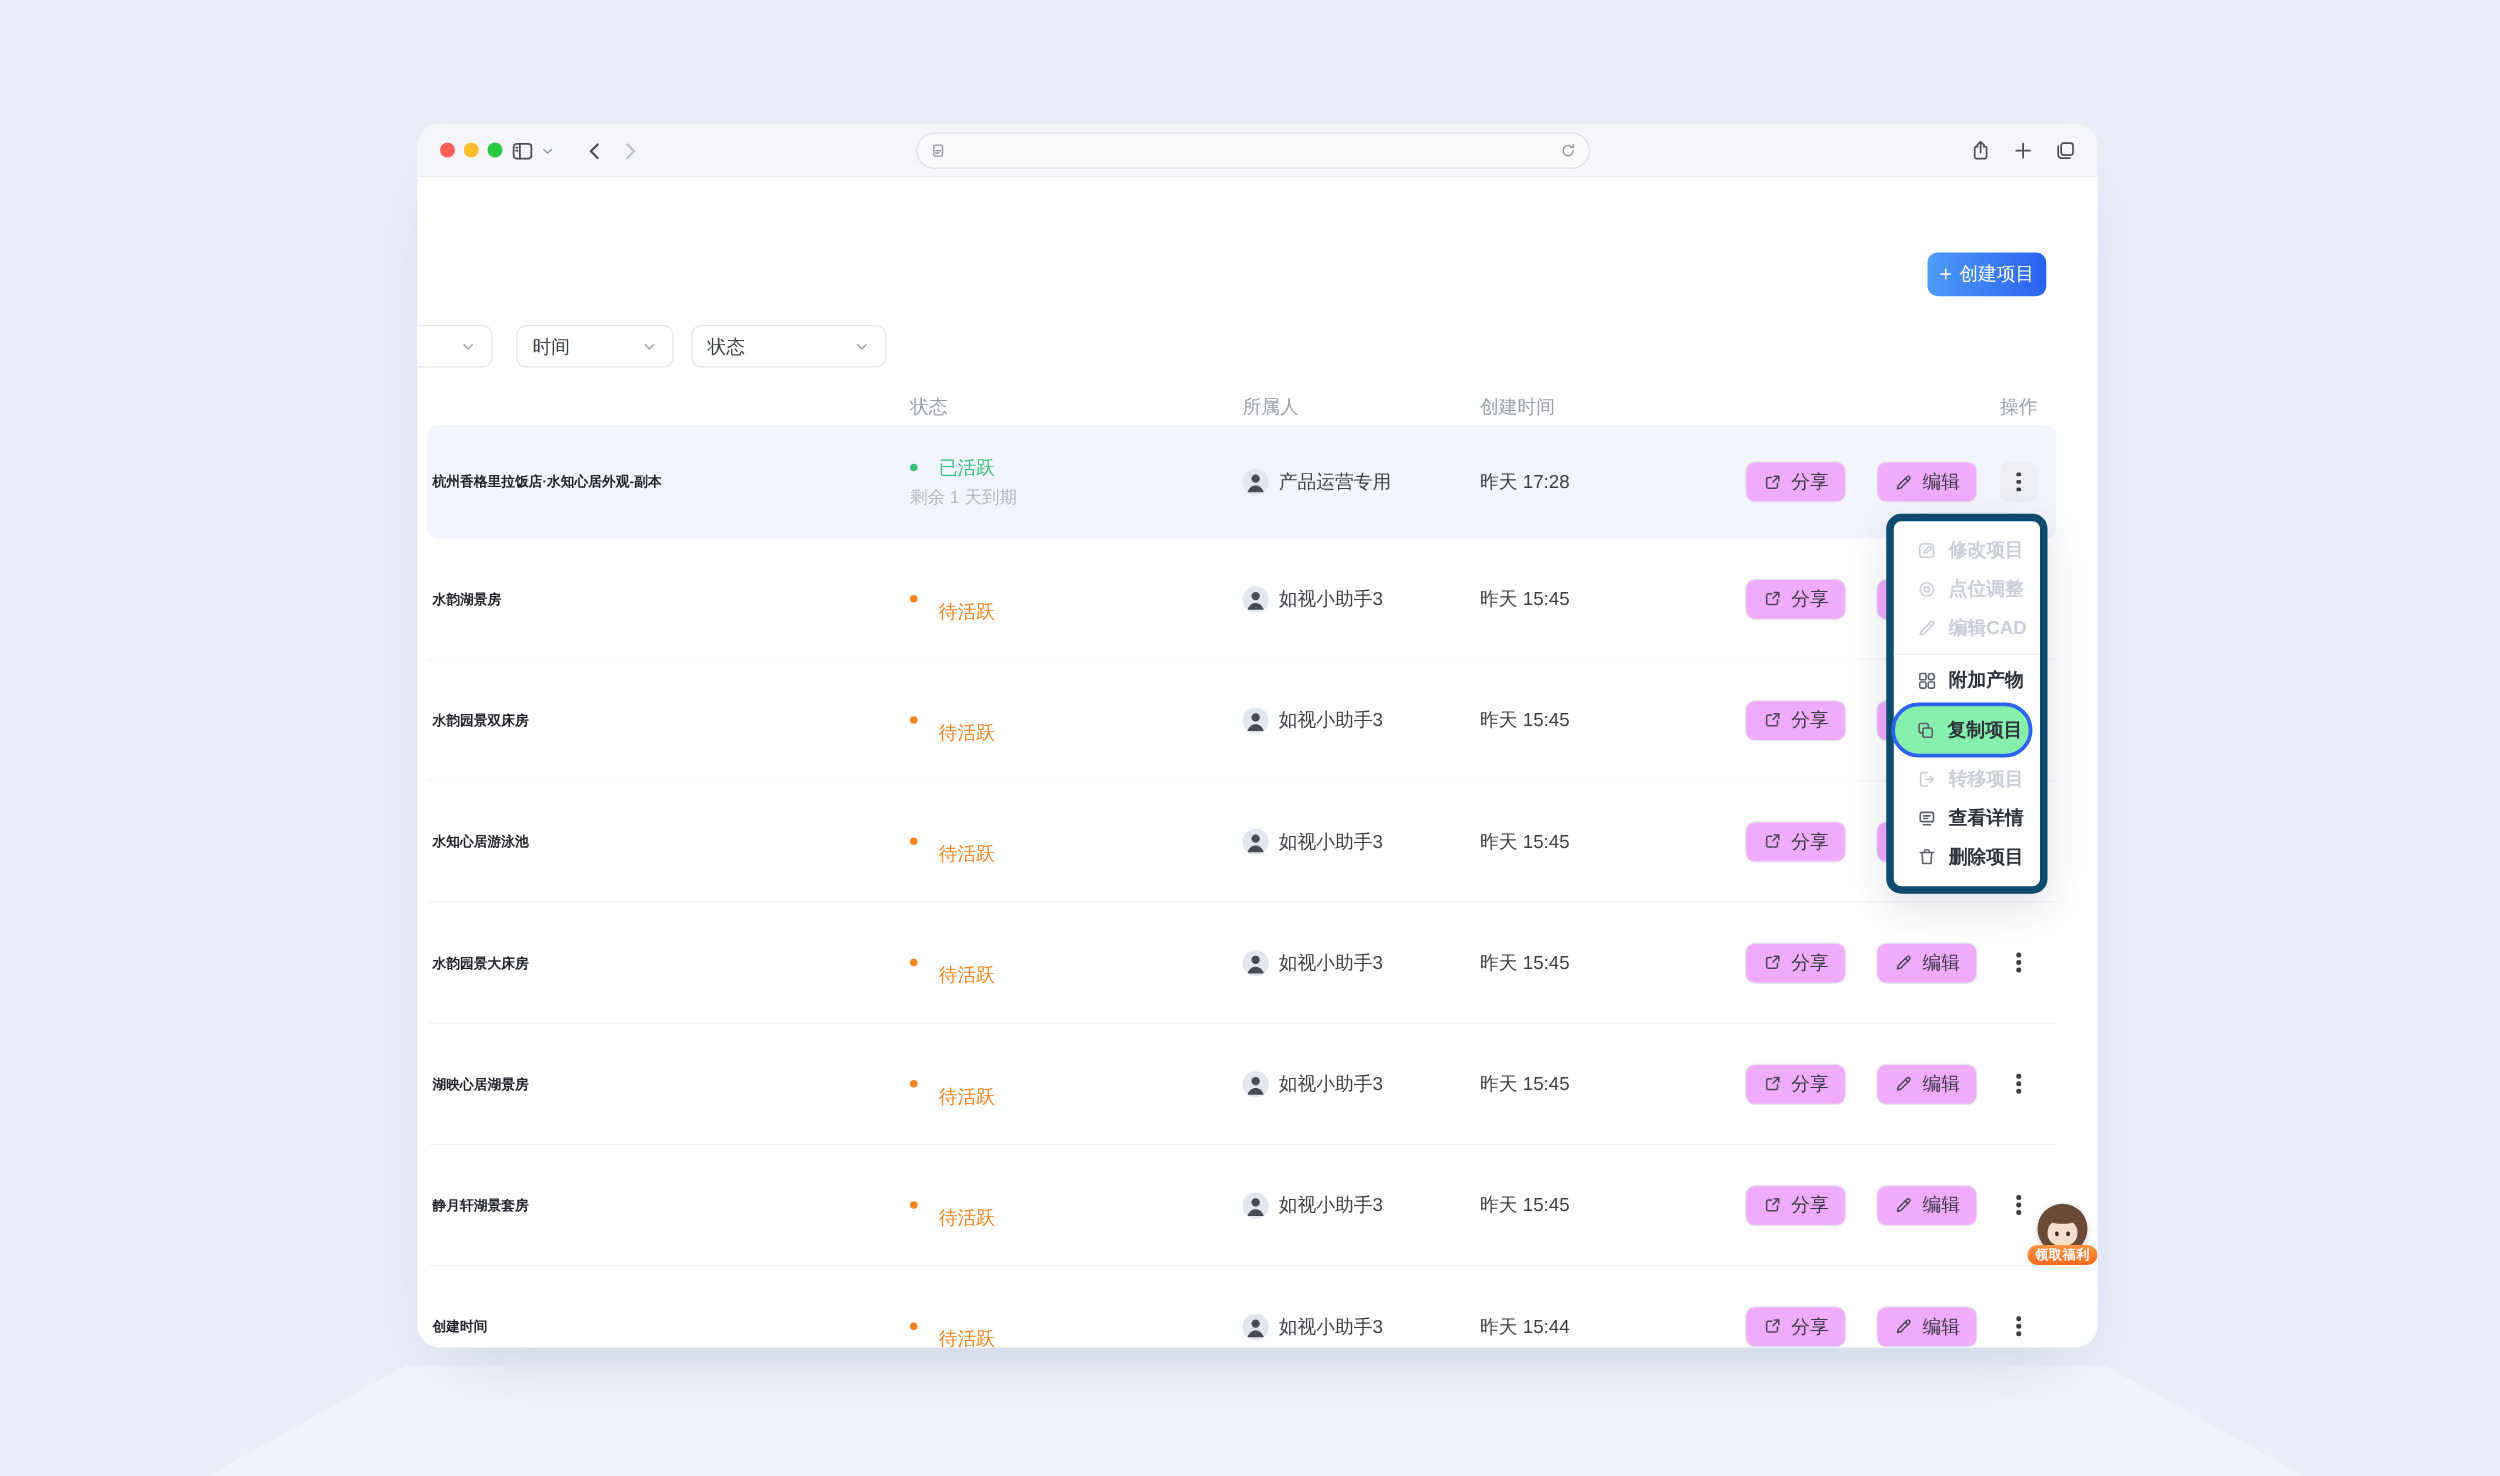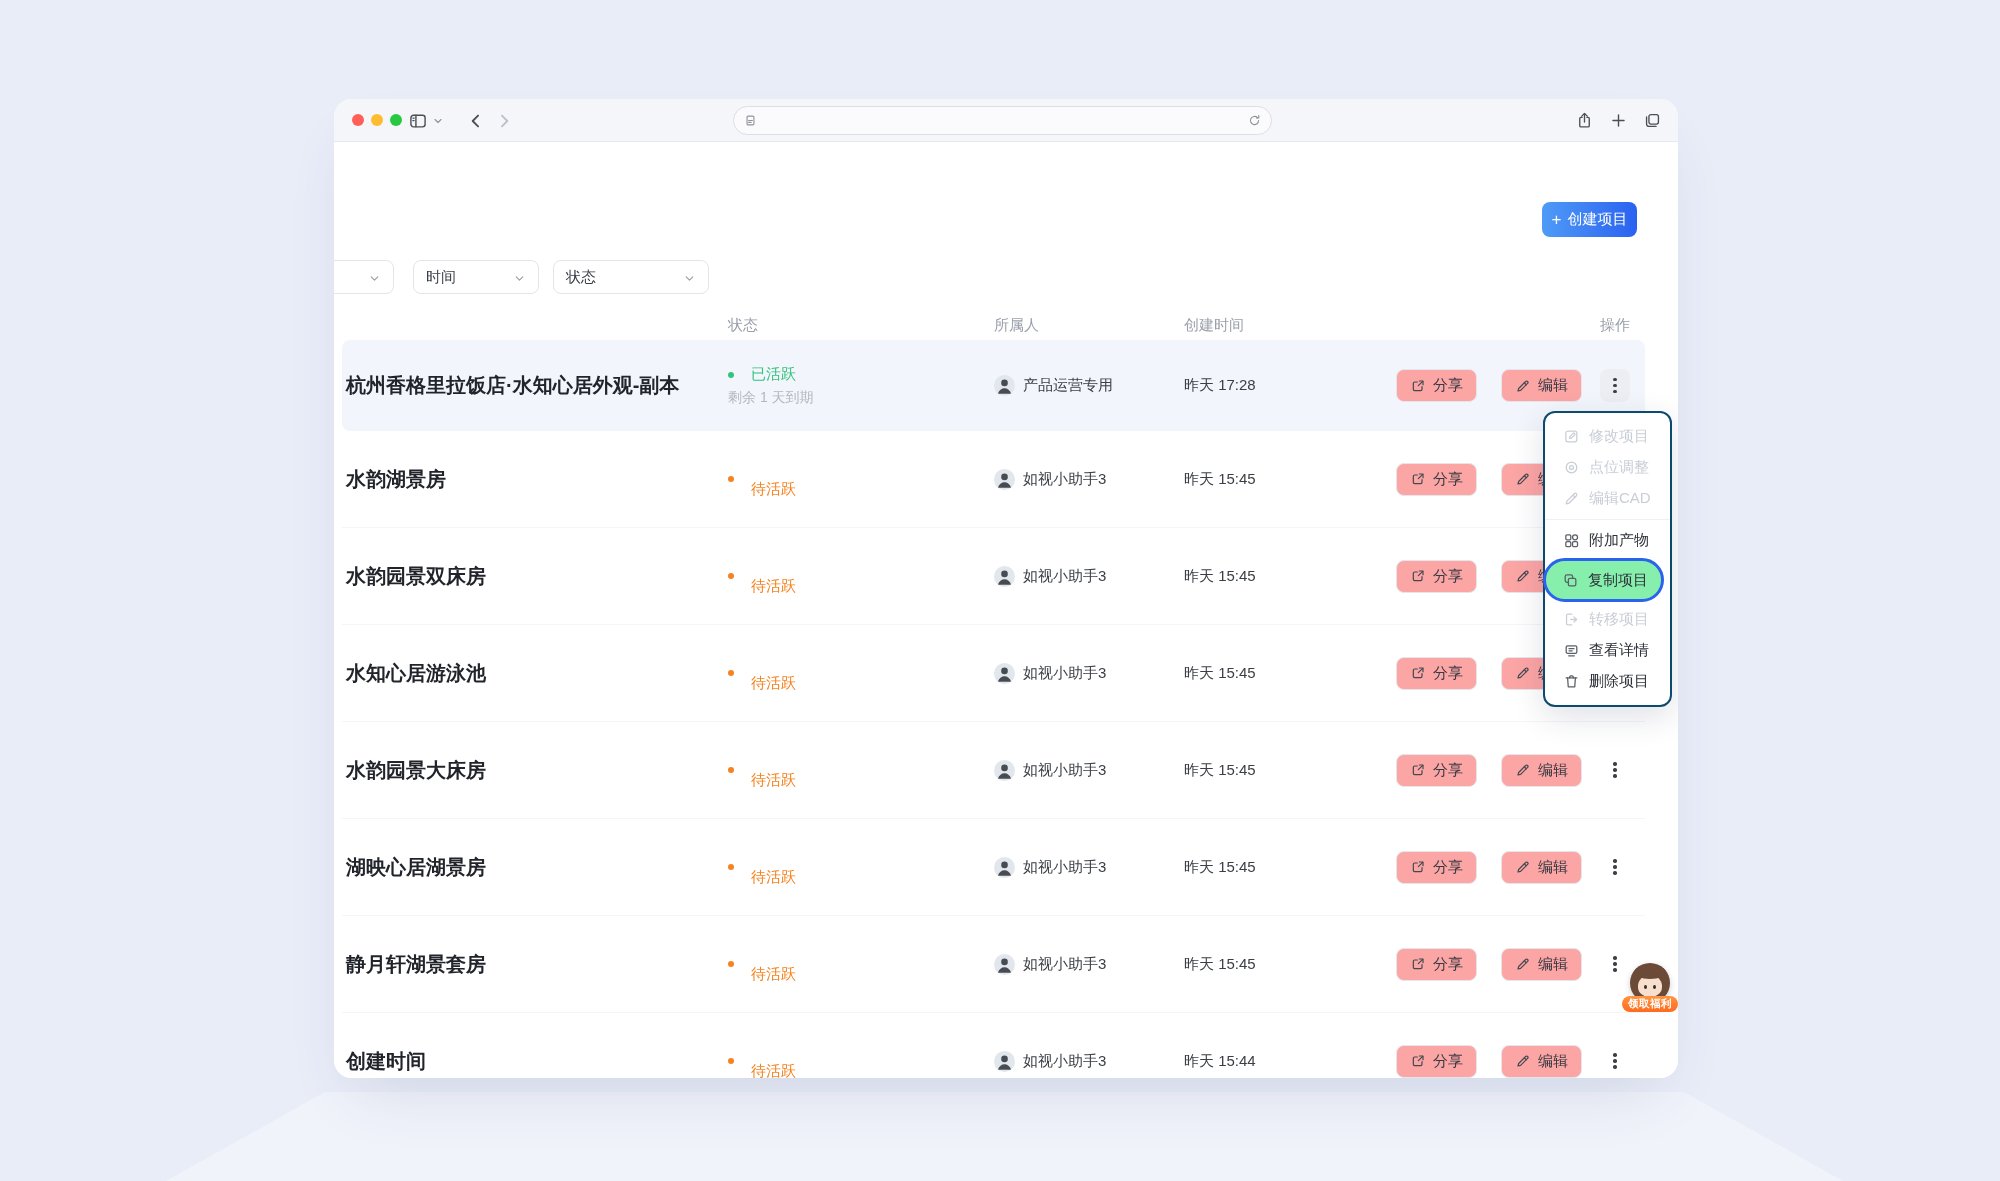--- a/index.html
+++ b/index.html
@@ -66,54 +66,54 @@
   .filter.f1 { left:-24px; width:84px; }
   .filter.f2 { left:79px;  width:126px; }
   .filter.f3 { left:219px; width:156px; }
   
   .table { position:absolute; left:8px; top:168px; width:1303px; }
   .tgrid { display:grid; grid-template-columns:386px 266px 190px 1fr auto; align-items:center; padding-right:15px; }
   .thead { height:30px; font-size:15px; color:#9aa0ab; }
   .thead .th-actions { text-align:right; }
   .row { height:97px; border-bottom:1px solid #f4f5f9; }
   .row.selected { height:91px; background:#f3f5fc; border-radius:8px; border-bottom:none; }
-  .cell-name { font-size:20px; font-weight:700; color:#21242a; padding-left:4px; }
+  .cell-name { font-size:11px; font-weight:700; color:#21242a; padding-left:4px; }
   .status-label { font-size:15px; display:inline-flex; align-items:center; gap:17px; }
   .status .dot { width:6px; height:6px; border-radius:50%; display:inline-block; }
   .status.st-active  .status-text { color:#35c37c; }
   .status.st-active  .dot { background:#35c37c; }
   .status.st-pending .status-text { color:#f5831f;margin-top:20px; }
   .status.st-pending .dot { background:#f5831f; }
   .status-sub { font-size:14px; color:#b3b7bf; margin-top:5px; }
   .status-sub:empty { display:none; }
   .owner { display:flex; align-items:center; gap:8px; font-size:15px; color:#3c4046; }
   .avatar { width:21px; height:21px; border-radius:50%; background:#e2e6ed; overflow:hidden; flex:0 0 21px; }
   .avatar svg { width:100%; height:100%; }
   .cell-created { font-size:15px; color:#3c4046; }
   .actions { display:flex; align-items:center; justify-content:flex-end; }
   .btn {
-    height:33px; padding:15px 13px; background:#fca5a5; border:1px solid #e4e6ec; border-radius:8px;
+    height:33px; padding:15px 13px; background:#f0abfc; border:1px solid #e4e6ec; border-radius:8px;
     display:inline-flex; align-items:center; gap:7px; font-size:15px; color:#363a41; cursor:pointer;
     font-family:inherit;
   }
   .btn .b-icon { width:16px; height:16px; color:#44484f; }
   .btn .b-icon svg { width:100%; height:100%; }
   .btn.edit { margin-left:24px; }
   .kebab {
     margin-left:18px; width:30px; height:33px; border:none; background:transparent; border-radius:8px;
     display:flex; flex-direction:column; align-items:center; justify-content:center; gap:2.5px; cursor:pointer;
   }
   .kebab i { width:3.5px; height:3.5px; border-radius:50%; background:#3c4046; }
   .kebab.open { background:#eceef3; }
   
   .menu {
-    position:absolute; left:1209px; top:269px; width:129px;
-    background:#fff; border:2px solid #0c4a6e; border-radius:12px;
+    position:absolute; left:1175px; top:269px; width:129px;
+    background:#fff; border:6px solid #0c4a6e; border-radius:12px;
     box-shadow:0 10px 32px rgba(35,45,80,.14);
-    padding:8px 0; z-index:40;
+    padding:8px 0; z-index:40;font-weight:bold;
   }
   .menu-item {
     display:flex; align-items:center; height:31px; padding:0 8px 0 18px; gap:9px;
     font-size:15px; color:#2e323a; cursor:pointer; white-space:nowrap;
   }
   .menu-item .mi-icon { width:17px; height:17px; color:#5a5f68; flex:0 0 17px; }
   .menu-item .mi-icon svg { width:100%; height:100%; }
   .menu-item.disabled { color:#c9ced6; cursor:default; }
   .menu-item.disabled .mi-icon { color:#c9ced6; }
   .menu-item.highlighted {

